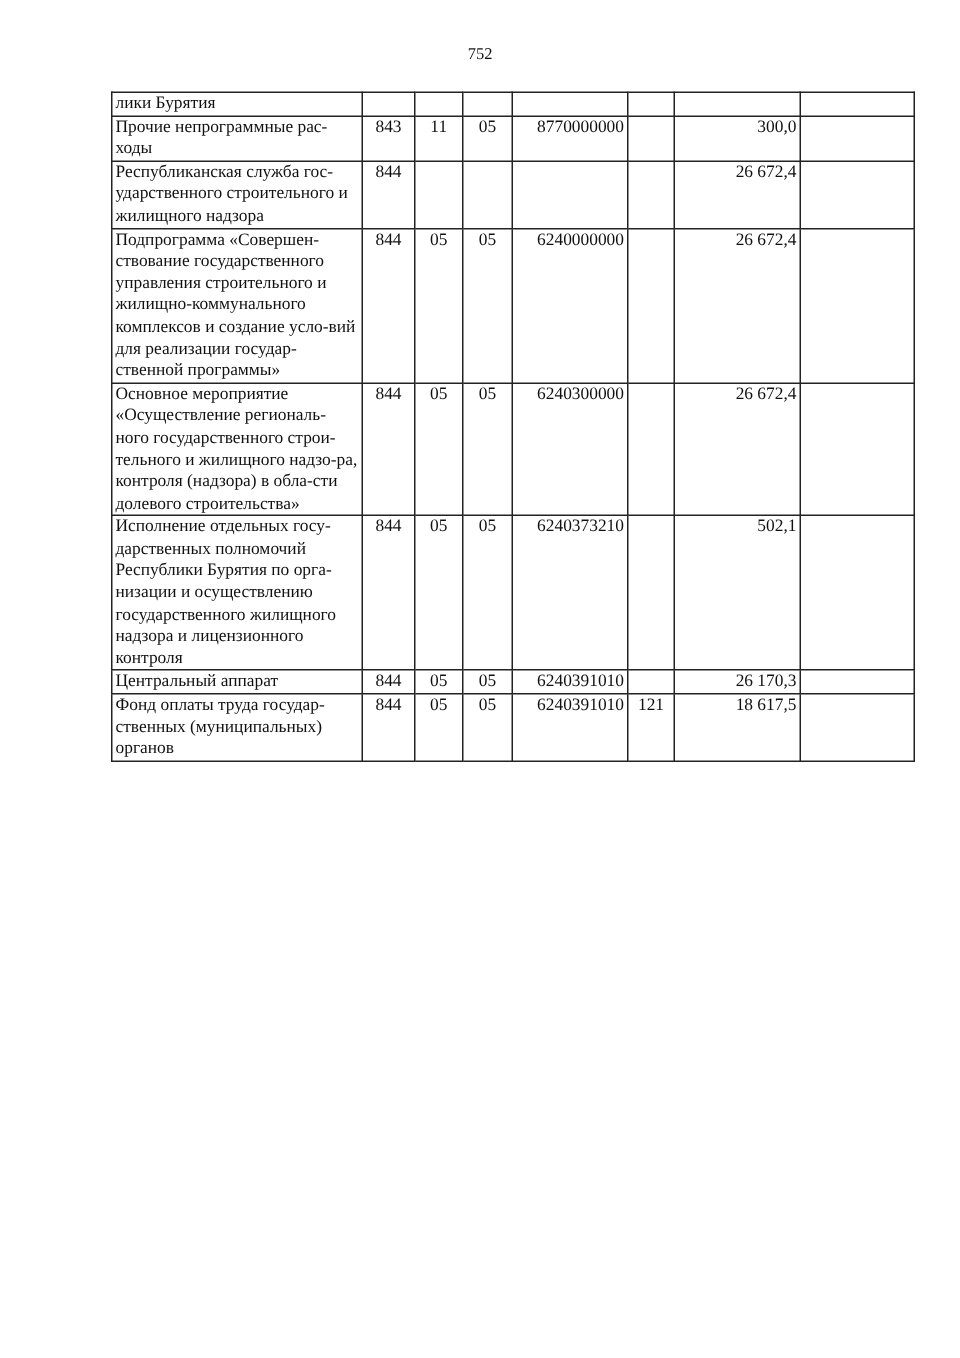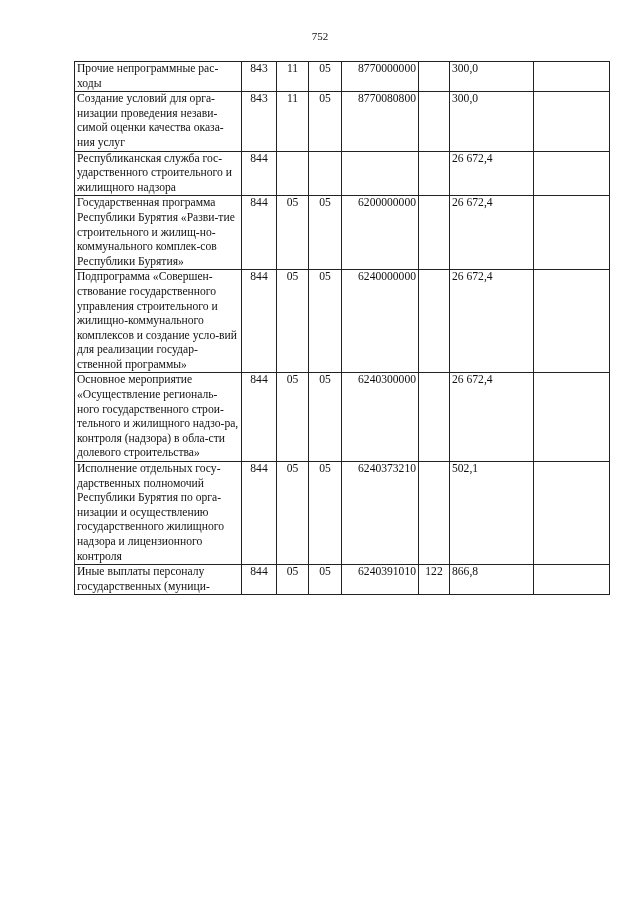--- a/index.html
+++ b/index.html
@@ -7,21 +7,21 @@
          font-family:"Liberation Serif","DejaVu Serif",serif; color:#111; }
   .page-number { position:absolute; top:30px; left:0; width:640px; text-align:center;
                  font-size:11px; }
   table.budget { position:absolute; top:61px; left:74px; border-collapse:collapse;
                  table-layout:fixed; width:535px; }
   table.budget td { border:1px solid #222; font-size:11.6px; line-height:14.6px;
                     padding:0 2px 0 2px; vertical-align:top; overflow:hidden; }
   td.name { text-align:left; padding-left:1px; }
   td.c { text-align:center;margin-top:28px; }
   td.code { text-align:right; padding-left:4px; }
-  td.amt { padding-right:0;margin-top:48px; }
+  td.amt { text-align:right; padding-right:0;margin-top:48px; }
   col.c1 { width:167px; } col.c2 { width:35px; } col.c3 { width:32px; }
   col.c4 { width:33px; } col.c5 { width:77px; } col.c6 { width:31px; }
   col.c7 { width:84px; } col.c8 { width:76px; }
 </style>
 </head>
 <body>
 
 <div class="page-number">752</div>
 
 <table class="budget">
@@ -30,55 +30,45 @@
       <col class="c2">
       <col class="c3">
       <col class="c4">
     <col class="c5">
       <col class="c6">
       <col class="c7">
       <col class="c8">
   </colgroup>
   <tbody id="tbody">
       <tr>
+        <td class="name">лики Бурятия</td>
+        <td class="c"></td>
+        <td class="c"></td>
+        <td class="c"></td>
+        <td class="code"></td>
+        <td class="c"></td>
+        <td class="amt"></td>
+        <td class="amt"></td>
+      </tr>
+      <tr>
         <td class="name">Прочие непрограммные рас-ходы</td>
         <td class="c">843</td>
         <td class="c">11</td>
         <td class="c">05</td>
         <td class="code">8770000000</td>
         <td class="c"></td>
         <td class="amt">300,0</td>
         <td class="amt"></td>
       </tr>
       <tr>
-        <td class="name">Создание условий для орга-низации проведения незави-симой оценки качества оказа-ния услуг</td>
-        <td class="c">843</td>
-        <td class="c">11</td>
-        <td class="c">05</td>
-        <td class="code">8770080800</td>
-        <td class="c"></td>
-        <td class="amt">300,0</td>
-        <td class="amt"></td>
-      </tr>
-      <tr>
         <td class="name">Республиканская служба гос-ударственного строительного и жилищного надзора</td>
         <td class="c">844</td>
         <td class="c"></td>
         <td class="c"></td>
         <td class="code"></td>
-        <td class="c"></td>
-        <td class="amt">26 672,4</td>
-        <td class="amt"></td>
-      </tr>
-      <tr>
-        <td class="name">Государственная программа Республики Бурятия «Разви-тие строительного и жилищ-но-коммунального комплек-сов Республики Бурятия»</td>
-        <td class="c">844</td>
-        <td class="c">05</td>
-        <td class="c">05</td>
-        <td class="code">6200000000</td>
         <td class="c"></td>
         <td class="amt">26 672,4</td>
         <td class="amt"></td>
       </tr>
       <tr>
         <td class="name">Подпрограмма «Совершен-ствование государственного управления строительного и жилищно-коммунального комплексов и создание усло-вий для реализации государ-ственной программы»</td>
         <td class="c">844</td>
         <td class="c">05</td>
         <td class="c">05</td>
         <td class="code">6240000000</td>
@@ -100,23 +90,33 @@
         <td class="name">Исполнение отдельных госу-дарственных полномочий Республики Бурятия по орга-низации и осуществлению государственного жилищного надзора и лицензионного контроля</td>
         <td class="c">844</td>
         <td class="c">05</td>
         <td class="c">05</td>
         <td class="code">6240373210</td>
         <td class="c"></td>
         <td class="amt">502,1</td>
         <td class="amt"></td>
       </tr>
       <tr>
-        <td class="name">Иные выплаты персоналу государственных (муници-</td>
+        <td class="name">Центральный аппарат</td>
         <td class="c">844</td>
         <td class="c">05</td>
         <td class="c">05</td>
         <td class="code">6240391010</td>
-        <td class="c">122</td>
-        <td class="amt">866,8</td>
+        <td class="c"></td>
+        <td class="amt">26 170,3</td>
+        <td class="amt"></td>
+      </tr>
+      <tr>
+        <td class="name">Фонд оплаты труда государ-ственных (муниципальных) органов</td>
+        <td class="c">844</td>
+        <td class="c">05</td>
+        <td class="c">05</td>
+        <td class="code">6240391010</td>
+        <td class="c">121</td>
+        <td class="amt">18 617,5</td>
         <td class="amt"></td>
       </tr>
     </tbody>
 </table>
 
 </body></html>

